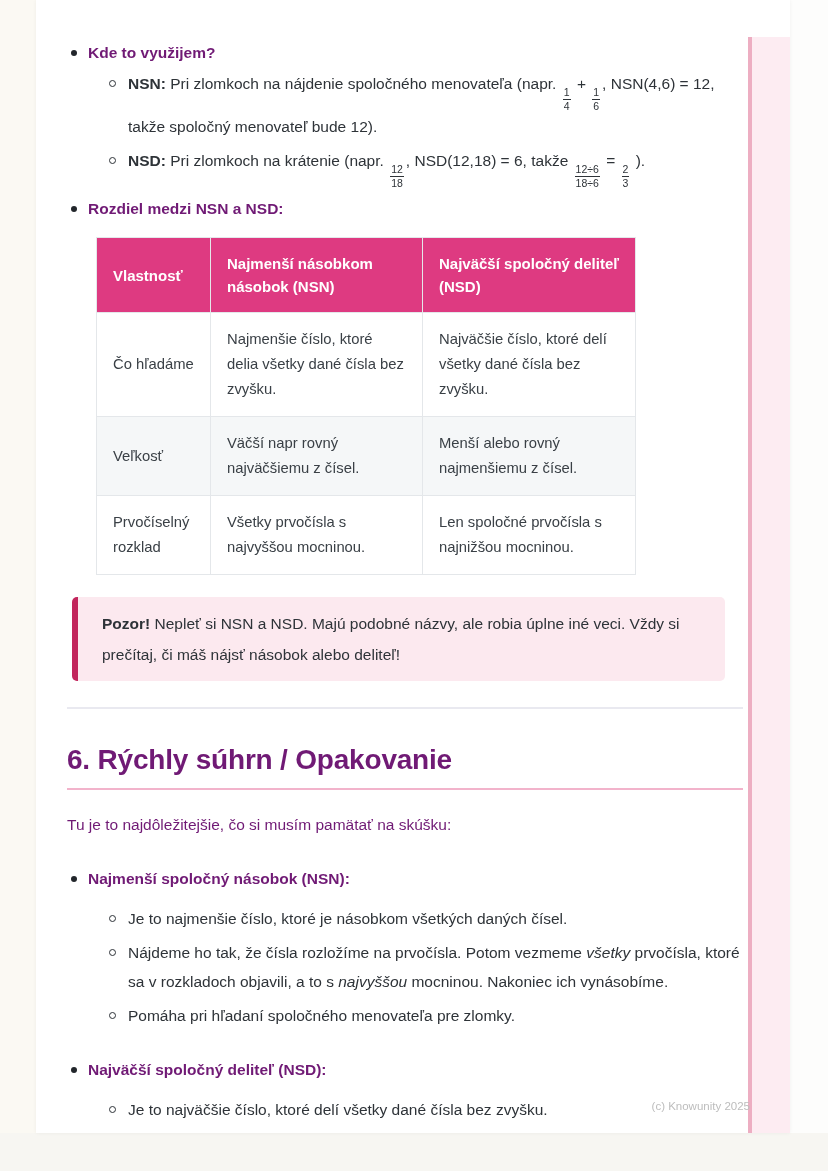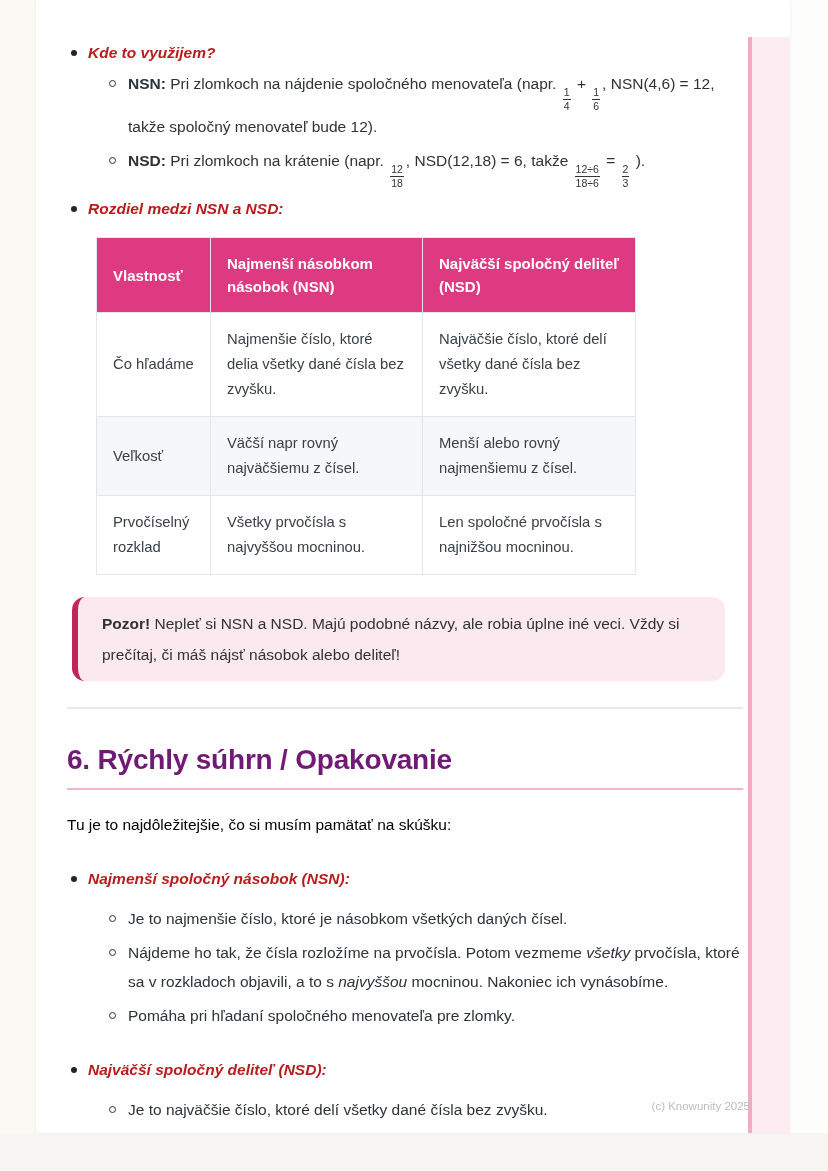--- a/index.html
+++ b/index.html
@@ -17,21 +17,21 @@
     background:#ffffff;
     box-shadow:0 0 4px rgba(0,0,0,0.05);
   }
   .pink-strip{
     position:absolute;top:37px;right:0;width:38px;height:1096px;
     background:#fdecf2;border-left:4px solid #edaec2;
   }
   .content{position:absolute;left:31px;top:0;width:676px;padding-top:38px;color:#2e3338;}
 
   
-  .li1{position:relative;padding-left:21px;font-size:15.5px;line-height:29px;color:#b91c1c;font-style:italic;}
+  .li1{position:relative;padding-left:21px;font-size:15.5px;line-height:29px;color:#701a75;}
   .li2{position:relative;padding-left:20px;margin-left:41px;margin-bottom:5px;
        font-size:15.5px;line-height:29px;color:#2e3338;}
   .marker-dot{position:absolute;left:4px;top:12px;width:6px;height:6px;border-radius:50%;background:#22262b;}
   .marker-circle{position:absolute;left:1px;top:11px;width:5px;height:5px;border:1.5px solid #2e3338;border-radius:50%;background:transparent;}
   .b{font-weight:bold;}
   .i{font-style:italic;}
 
   
   .frac{display:inline-flex;flex-direction:column;align-items:center;vertical-align:-7px;
         font-size:10.5px;line-height:1.2;margin:0 2px;color:#2e3338;}
@@ -41,30 +41,30 @@
   
   .cmp-table{border-collapse:collapse;margin:14px 4px 0 29px;width:539px;table-layout:fixed;}
   .cmp-table th,.cmp-table td{border:1px solid #e4e7ea;vertical-align:middle;text-align:left;}
   .cmp-table th{background:#de3a81;color:#ffffff;font-weight:600;font-size:15px;line-height:23px;padding:14px 16px;}
   .cmp-table td{font-size:14.8px;line-height:25px;color:#3a4046;padding:14px 16px;background:#ffffff;}
   .cmp-table tbody tr.alt td{background:#f5f7f8;}
 
   
   .callout{
     margin:22px 0 0 5px;width:593px;
-    background:#fce9ef;border-left:6px solid #c2255c;border-radius:13px;
+    background:#fce9ef;border-left:6px solid #c2255c;border-radius:5px;
     padding:11px 30px 11px 24px;font-size:15.5px;line-height:31px;color:#2e3338;
   }
 
   .divider{border:none;border-top:2px solid #e9e9f0;margin:26px 0 0 0;}
 
   .heading{margin:32px 0 0;font-size:28px;font-weight:700;color:#701a75;line-height:38px;letter-spacing:-0.2px;}
   .heading-rule{border:none;border-top:2px solid #f2b3cb;margin:9px 0 0 0;}
 
-  .intro{margin:21px 0 0;font-size:15.5px;line-height:28px;color:#000000;}
+  .intro{margin:21px 0 0;font-size:15.5px;line-height:28px;color:#701a75;}
 
   .mt11{margin-top:25px;}
   .subs{margin-top:11px;}
 
   .watermark{position:absolute;top:1100px;right:40px;font-size:11.5px;color:#bdbdbd;z-index:5;}
 </style>
 </head>
 <body>
 
 <div class="bg-right"></div>

